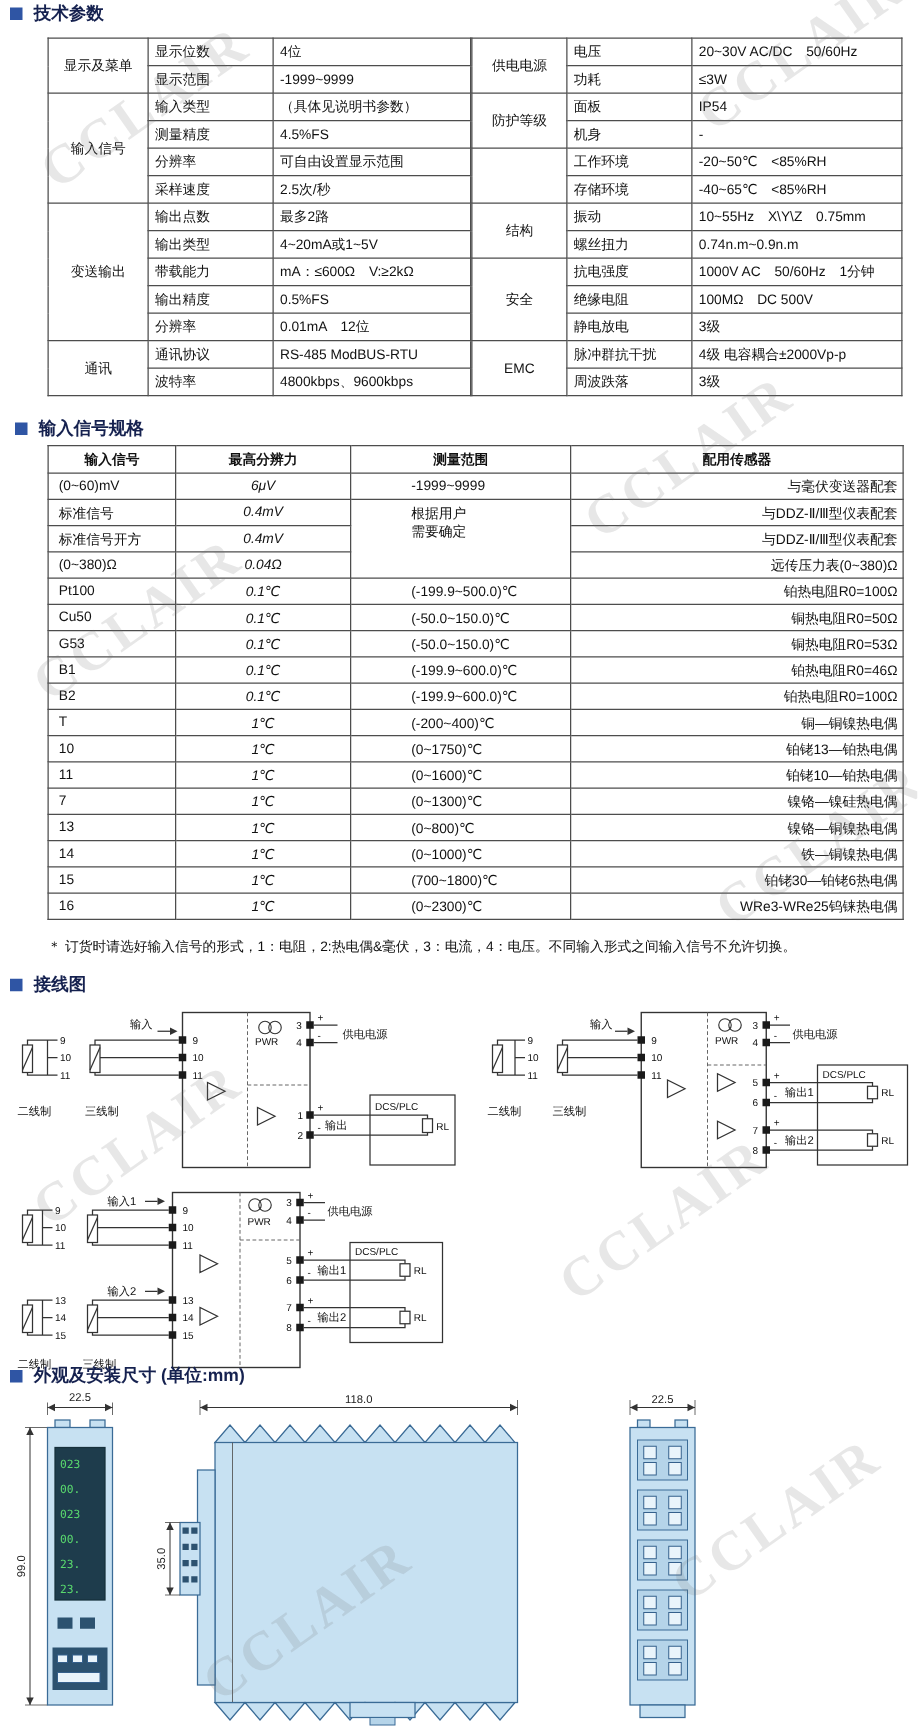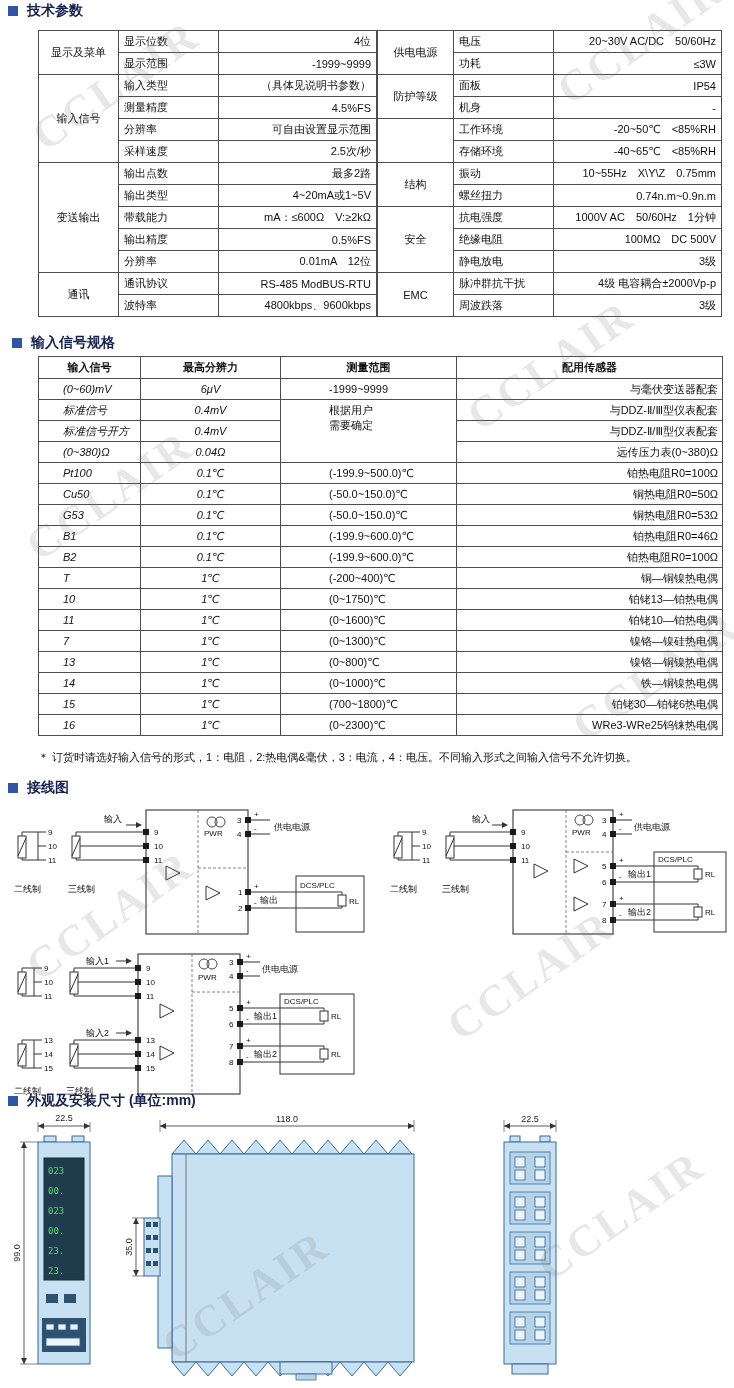--- a/index.html
+++ b/index.html
@@ -8,26 +8,26 @@
   
   .sec{position:absolute;display:flex;align-items:center;gap:9px;font-weight:bold;
        font-size:14px;color:#15214f;}
   .bullet{width:10px;height:10px;background:#2f55a4;display:inline-block;}
   
   table{border-collapse:collapse;table-layout:fixed;font-size:11px;color:#111;}
   td,th{border:1px solid #4d4d4d;overflow:hidden;}
   .tech td{height:21px;padding:0 5px;}
   .tech .gcell{text-align:center;padding:0 2px;}
   .tech .pcell{text-align:left;}
-  .tech .vcell{text-align:right;margin-top:42px;}
+  .tech .vcell{text-align:left;margin-top:42px;}
   .tech-wrap{position:absolute;left:38px;top:30px;display:flex;}
   .spec{position:absolute;left:38px;top:356px;}
   .spec th{height:21px;font-weight:bold;text-align:center;padding:0 4px;}
   .spec td{height:20px;padding:0 4px;}
-  .spec .c0{padding-left:24px;text-align:left;font-style:italic;}
+  .spec .c0{padding-left:8px;text-align:left;}
   .spec .c1{text-align:center;font-style:italic;}
   .spec .c2{padding-left:48px;text-align:left;white-space:pre-line;}
   .spec .c3{padding-left:8px;text-align:right;}
   .note{position:absolute;left:38px;top:750px;width:670px;font-size:11px;color:#111;}
   
   .diag{position:absolute;}
   .wire{stroke:#333;stroke-width:1;fill:none;}
   .dash{stroke:#666;stroke-width:0.8;fill:none;stroke-dasharray:3 2;}
   .mod{fill:#fff;stroke:#333;stroke-width:1.1;}
   .term{fill:#1a1a1a;}

